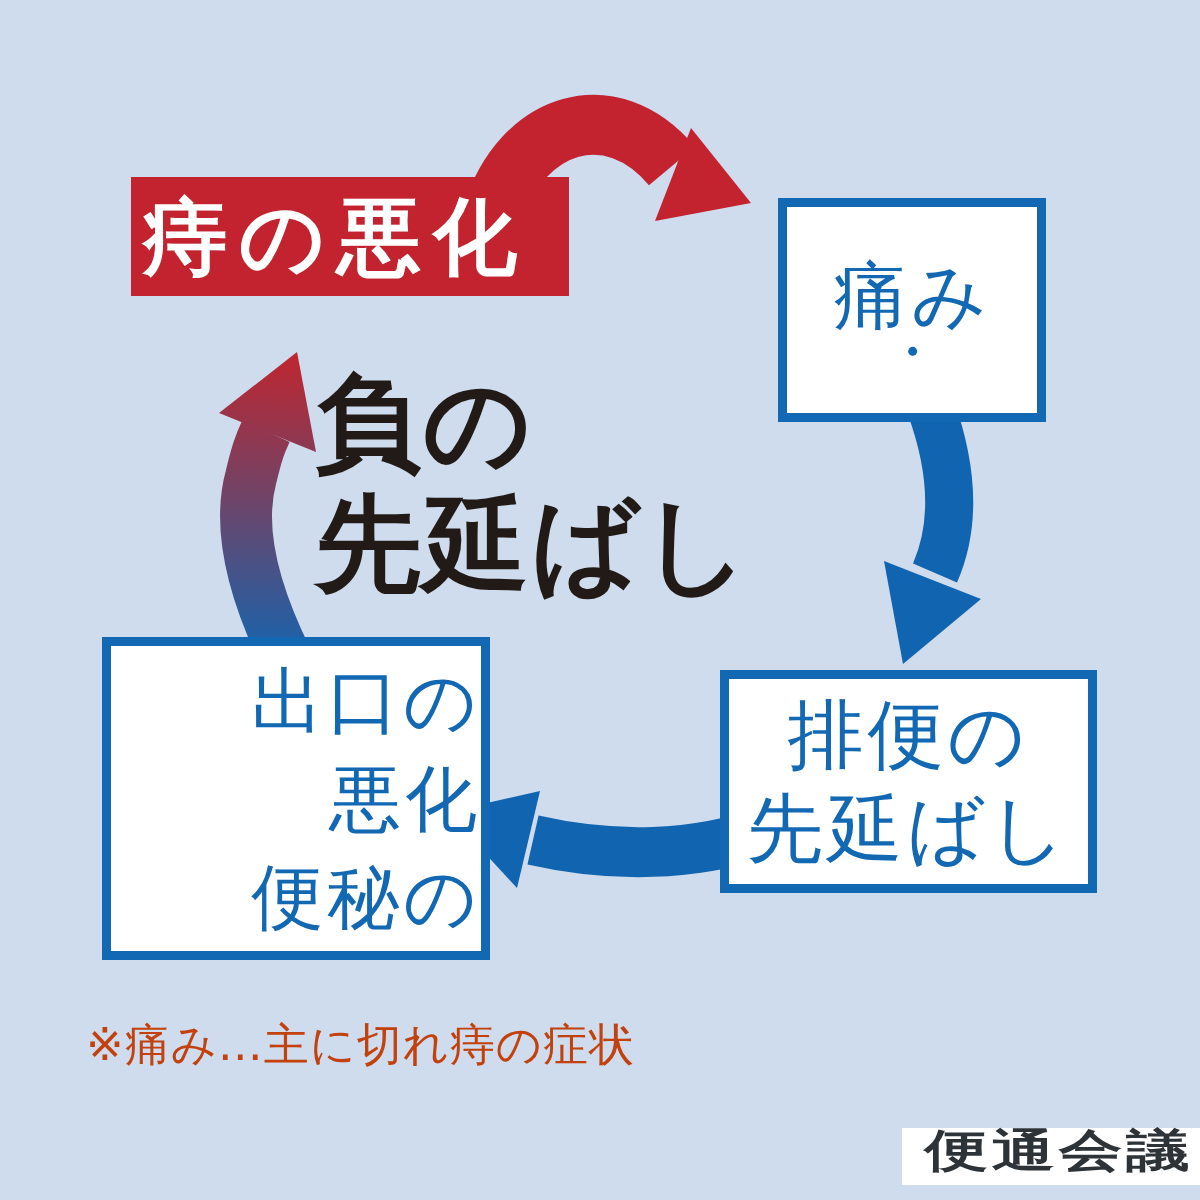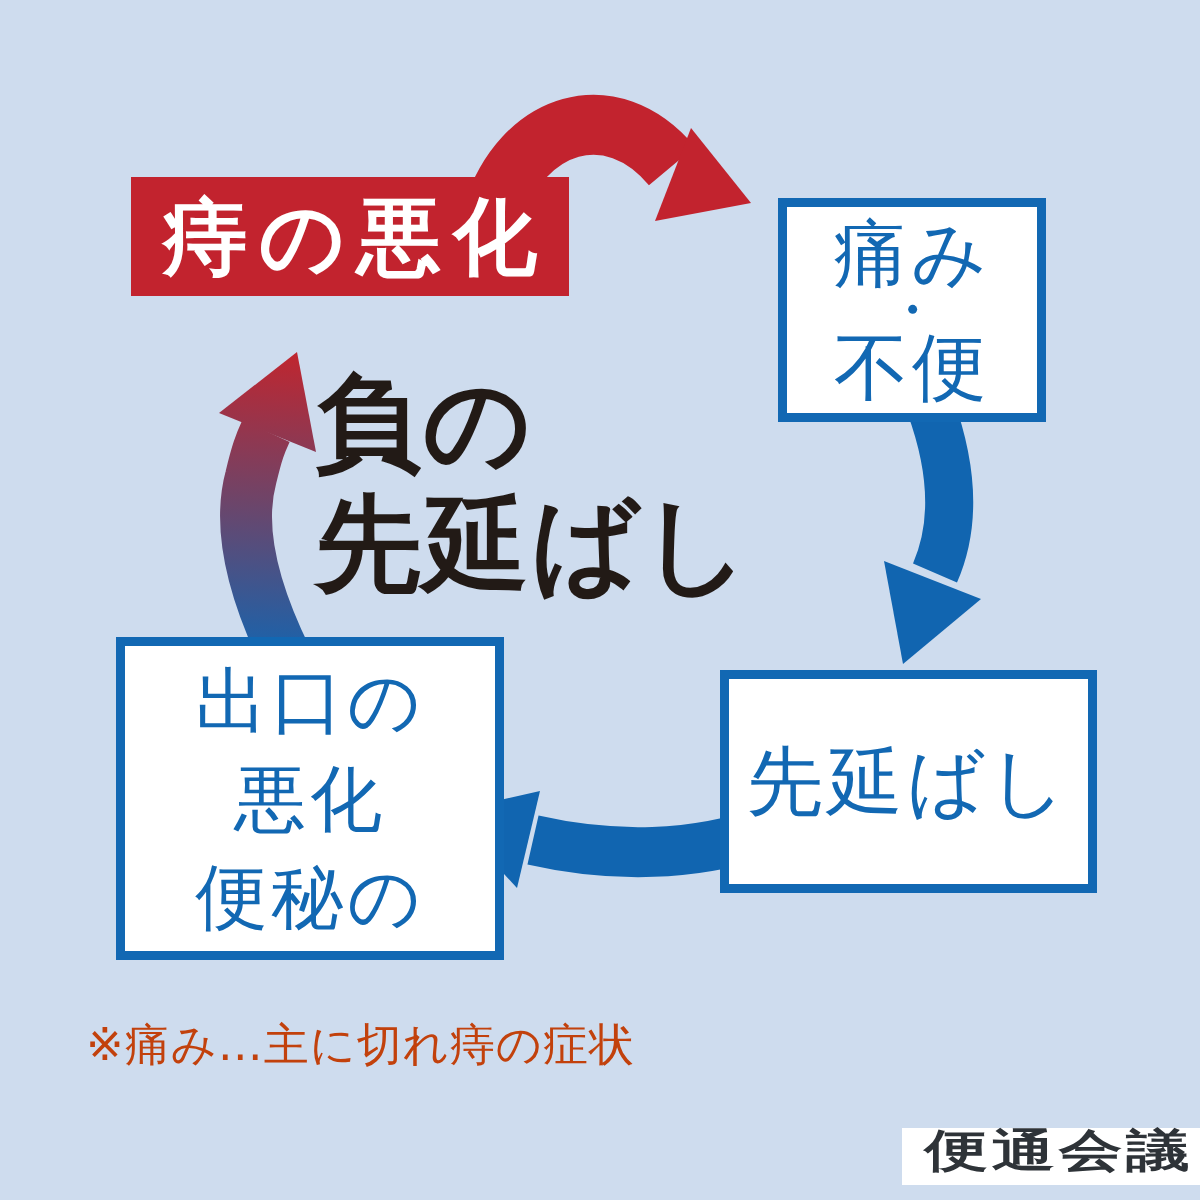--- a/index.html
+++ b/index.html
@@ -15,21 +15,21 @@
     position: absolute;
     left: 0; top: 0;
     z-index: 1;
   }
   
   .banner {
     position: absolute;
     left: 131px; top: 177px;
     width: 438px; height: 119px;
     background: #c2232e;
-    display: flex; align-items: center; justify-content: center;
+    display: flex; align-items: center; justify-content: flex-start;
     z-index: 2;
   }
   .banner-text {
     color: #ffffff;
     font-family: "DejaVu Serif", serif;
     font-weight: bold;
     font-size: 84px;
     line-height: 1;
     letter-spacing: 12px;
     padding-left: 12px;
@@ -48,21 +48,21 @@
     font-family: "DejaVu Serif", serif;
     font-weight: normal;
     text-align: center;
   }
   .node .nl { white-space: nowrap; letter-spacing: 4px; }
   #node-pain { left: 778px; top: 198px; width: 268px; height: 224px; }
   #node-pain .nl { font-size: 74px; line-height: 84px; }
   #node-pain .sep { font-size: 56px; line-height: 30px; letter-spacing: 0; }
   #node-postpone { left: 720px; top: 670px; width: 377px; height: 223px; }
   #node-postpone .nl { font-size: 76px; line-height: 94px; }
-  #node-constipation { left: 116px; top: 637px; width: 388px; height: 323px; }
+  #node-constipation { left: 102px; top: 637px; width: 388px; height: 323px; align-items: flex-end; }
   #node-constipation .nl { font-size: 72px; line-height: 98px; }
   
   .center-title {
     position: absolute;
     left: 315px; top: 362px;
     width: 600px;
     z-index: 2;
     color: #221a16;
     font-weight: 900;
     font-size: 106px;
@@ -139,24 +139,24 @@
     </g>
   </svg>
 
   <div class="banner">
     <span class="banner-text">痔の悪化</span>
   </div>
 
   <div class="node" id="node-pain">
     <div class="nl">痛み</div>
     <div class="nl sep">・</div>
-    <div class="nl">不便</div>
   </div>
 
   <div class="node" id="node-postpone">
+    <div class="nl">排便の</div>
     <div class="nl">先延ばし</div>
   </div>
 
   <div class="node" id="node-constipation">
     <div class="nl">出口の</div>
     <div class="nl">悪化</div>
     <div class="nl">便秘の</div>
   </div>
 
   <div class="center-title">

